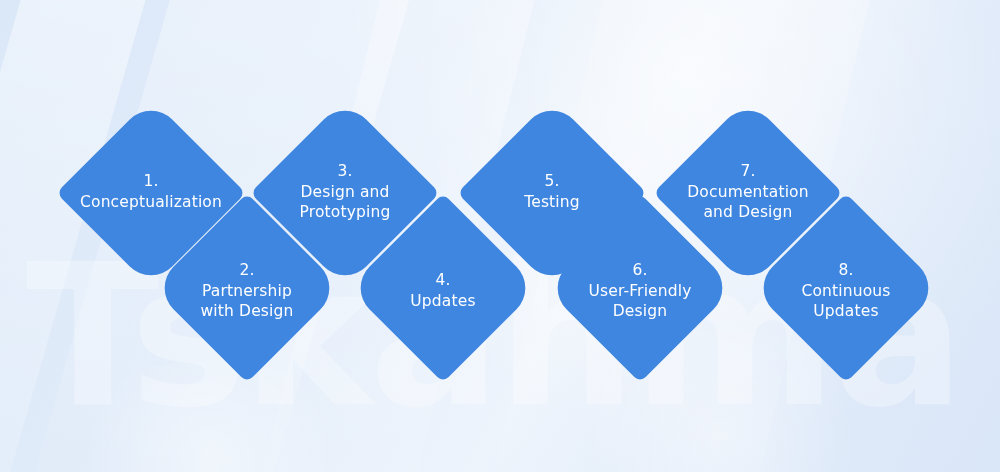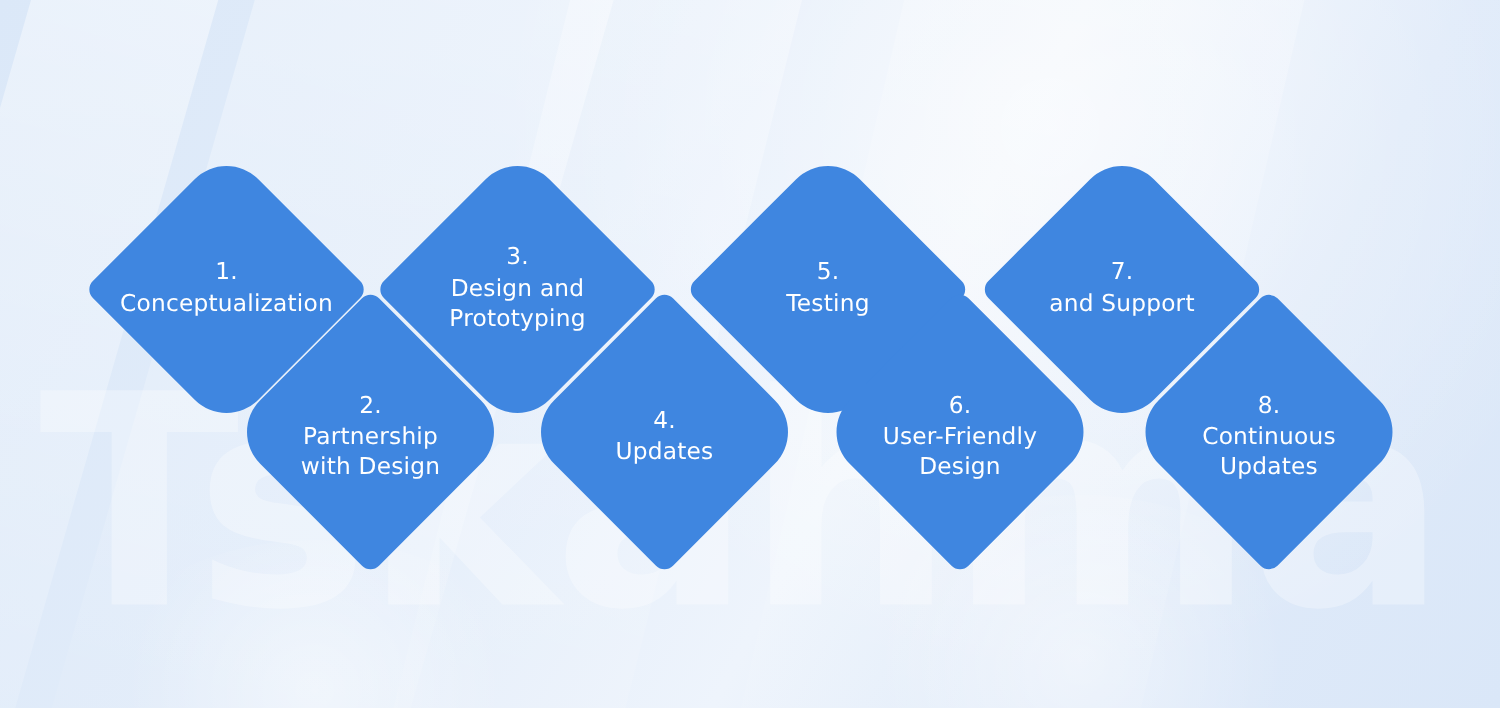--- a/index.html
+++ b/index.html
@@ -119,21 +119,22 @@
         <div class="label">
           <span class="num">6.</span>
           <span class="txt">User-Friendly</span>
           <span class="txt">Design</span>
         </div>
       </div>
       <div class="node up" style="left: 653px; top: 98px;">
         <div class="shape"></div>
         <div class="label">
           <span class="num">7.</span>
-          <span class="txt">and Support</span>
+          <span class="txt">Documentation</span>
+          <span class="txt">and Design</span>
         </div>
       </div>
       <div class="node down" style="left: 751px; top: 193px;">
         <div class="shape"></div>
         <div class="label">
           <span class="num">8.</span>
           <span class="txt">Continuous</span>
           <span class="txt">Updates</span>
         </div>
       </div>

